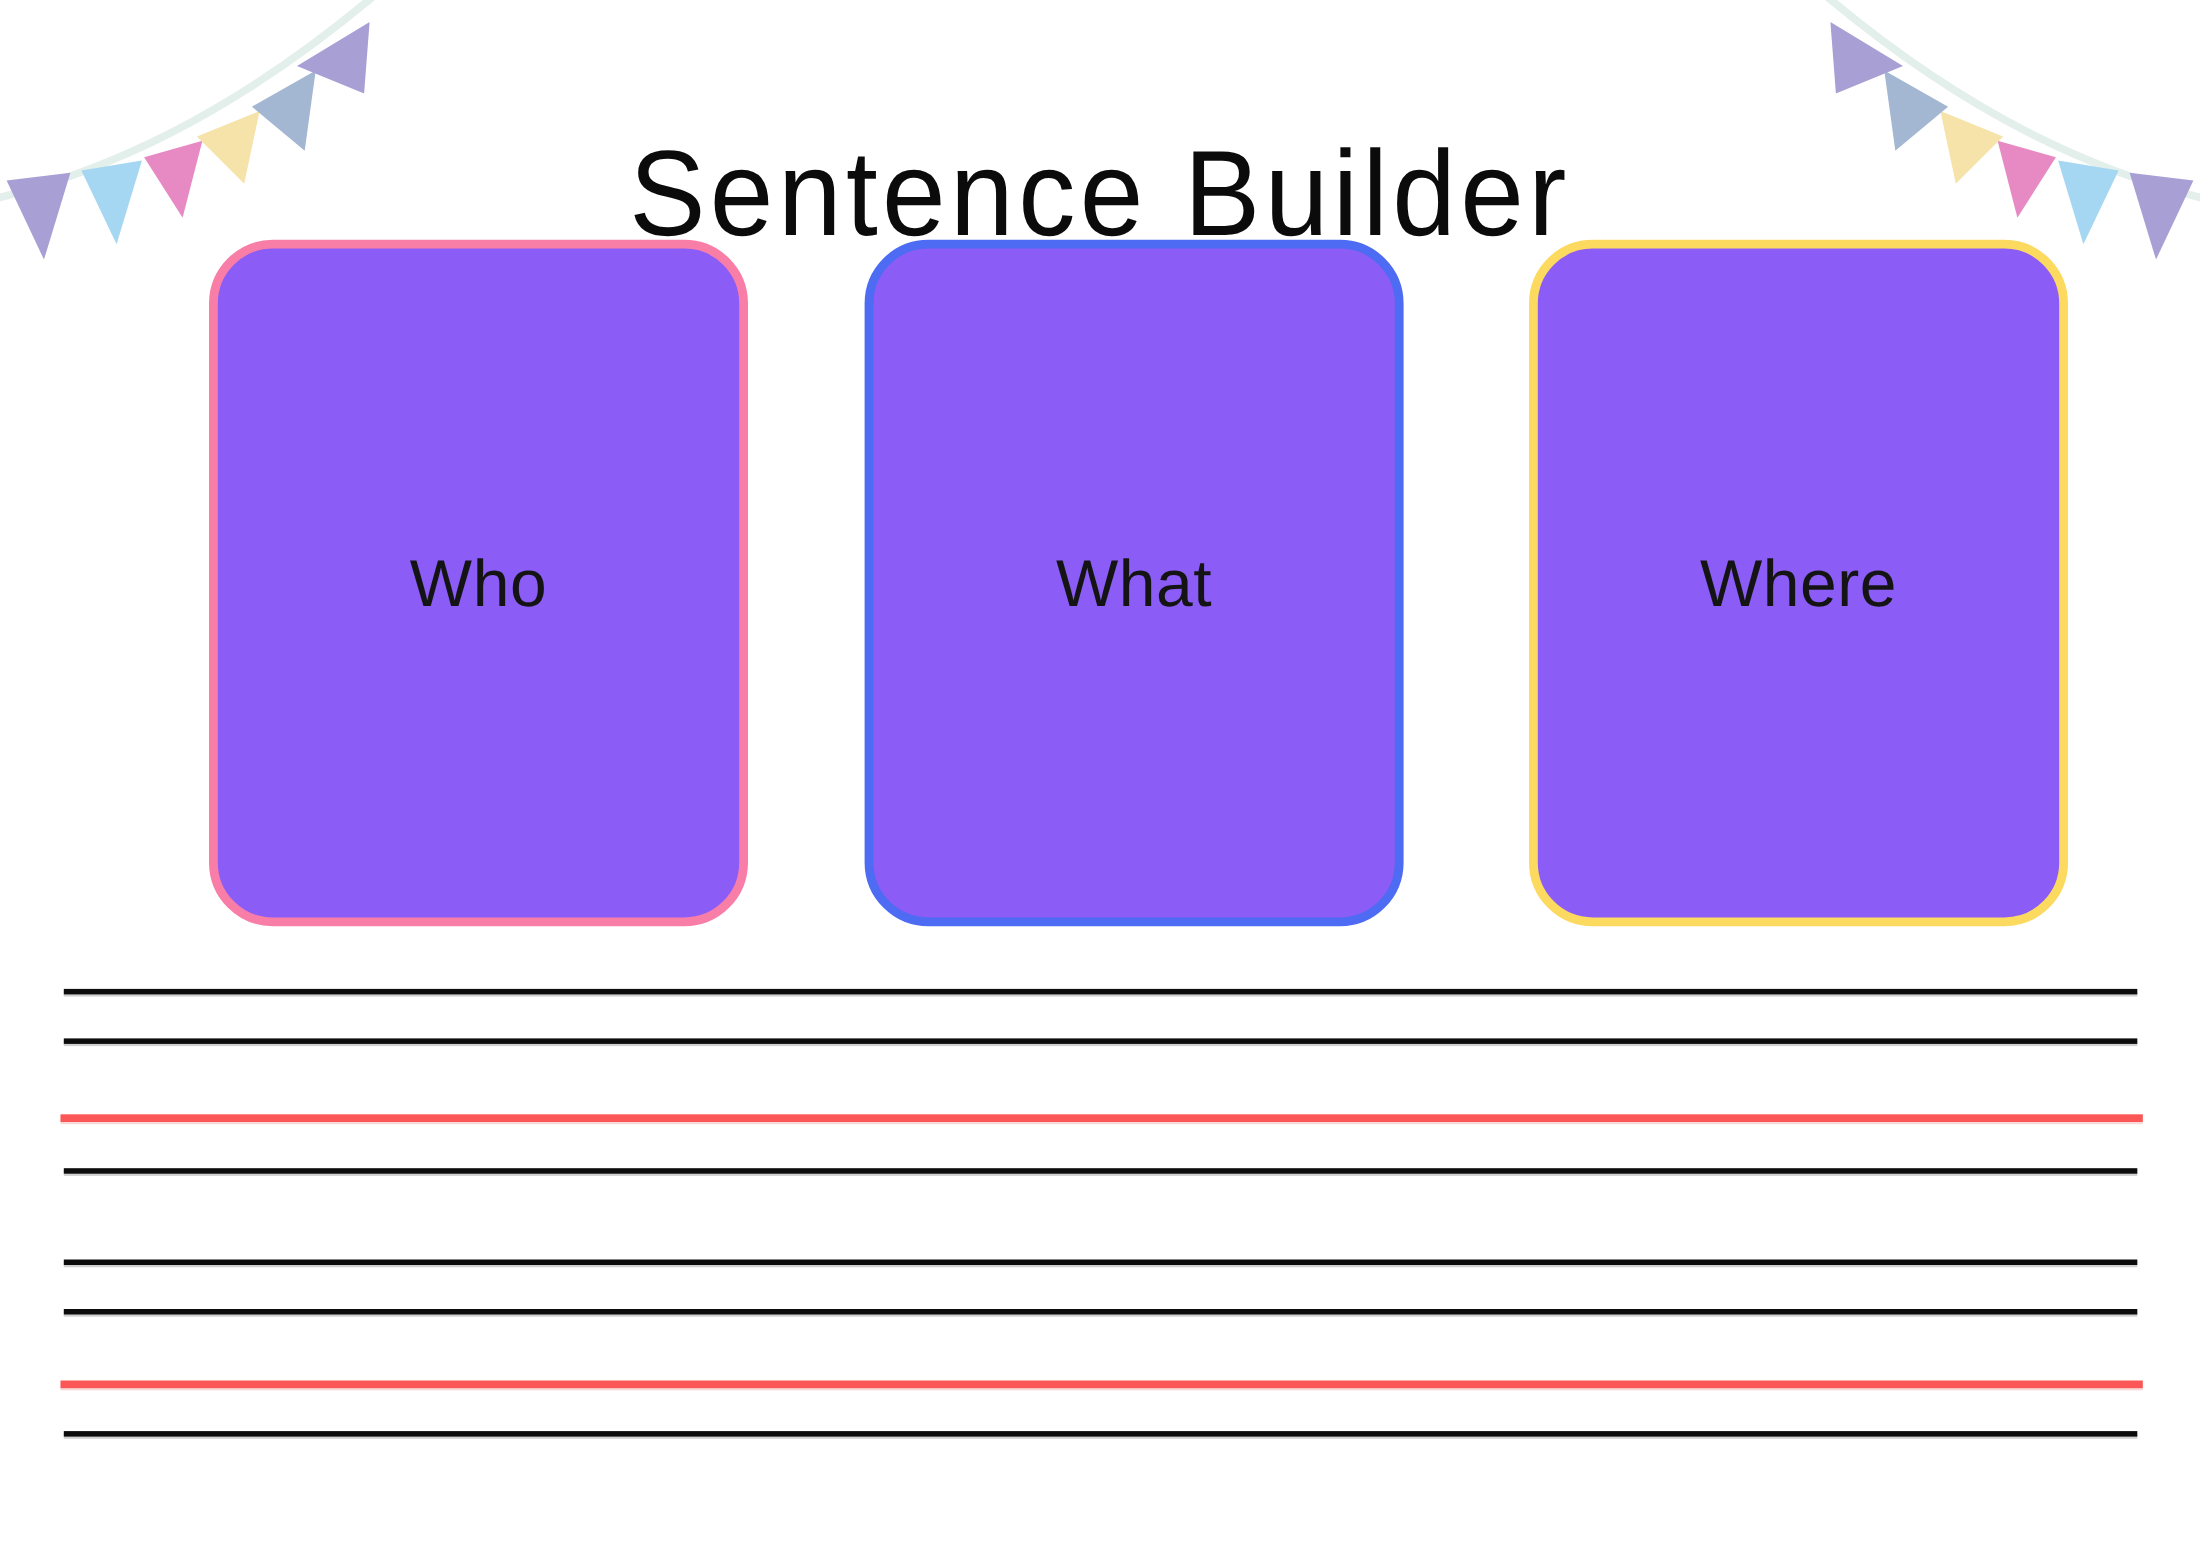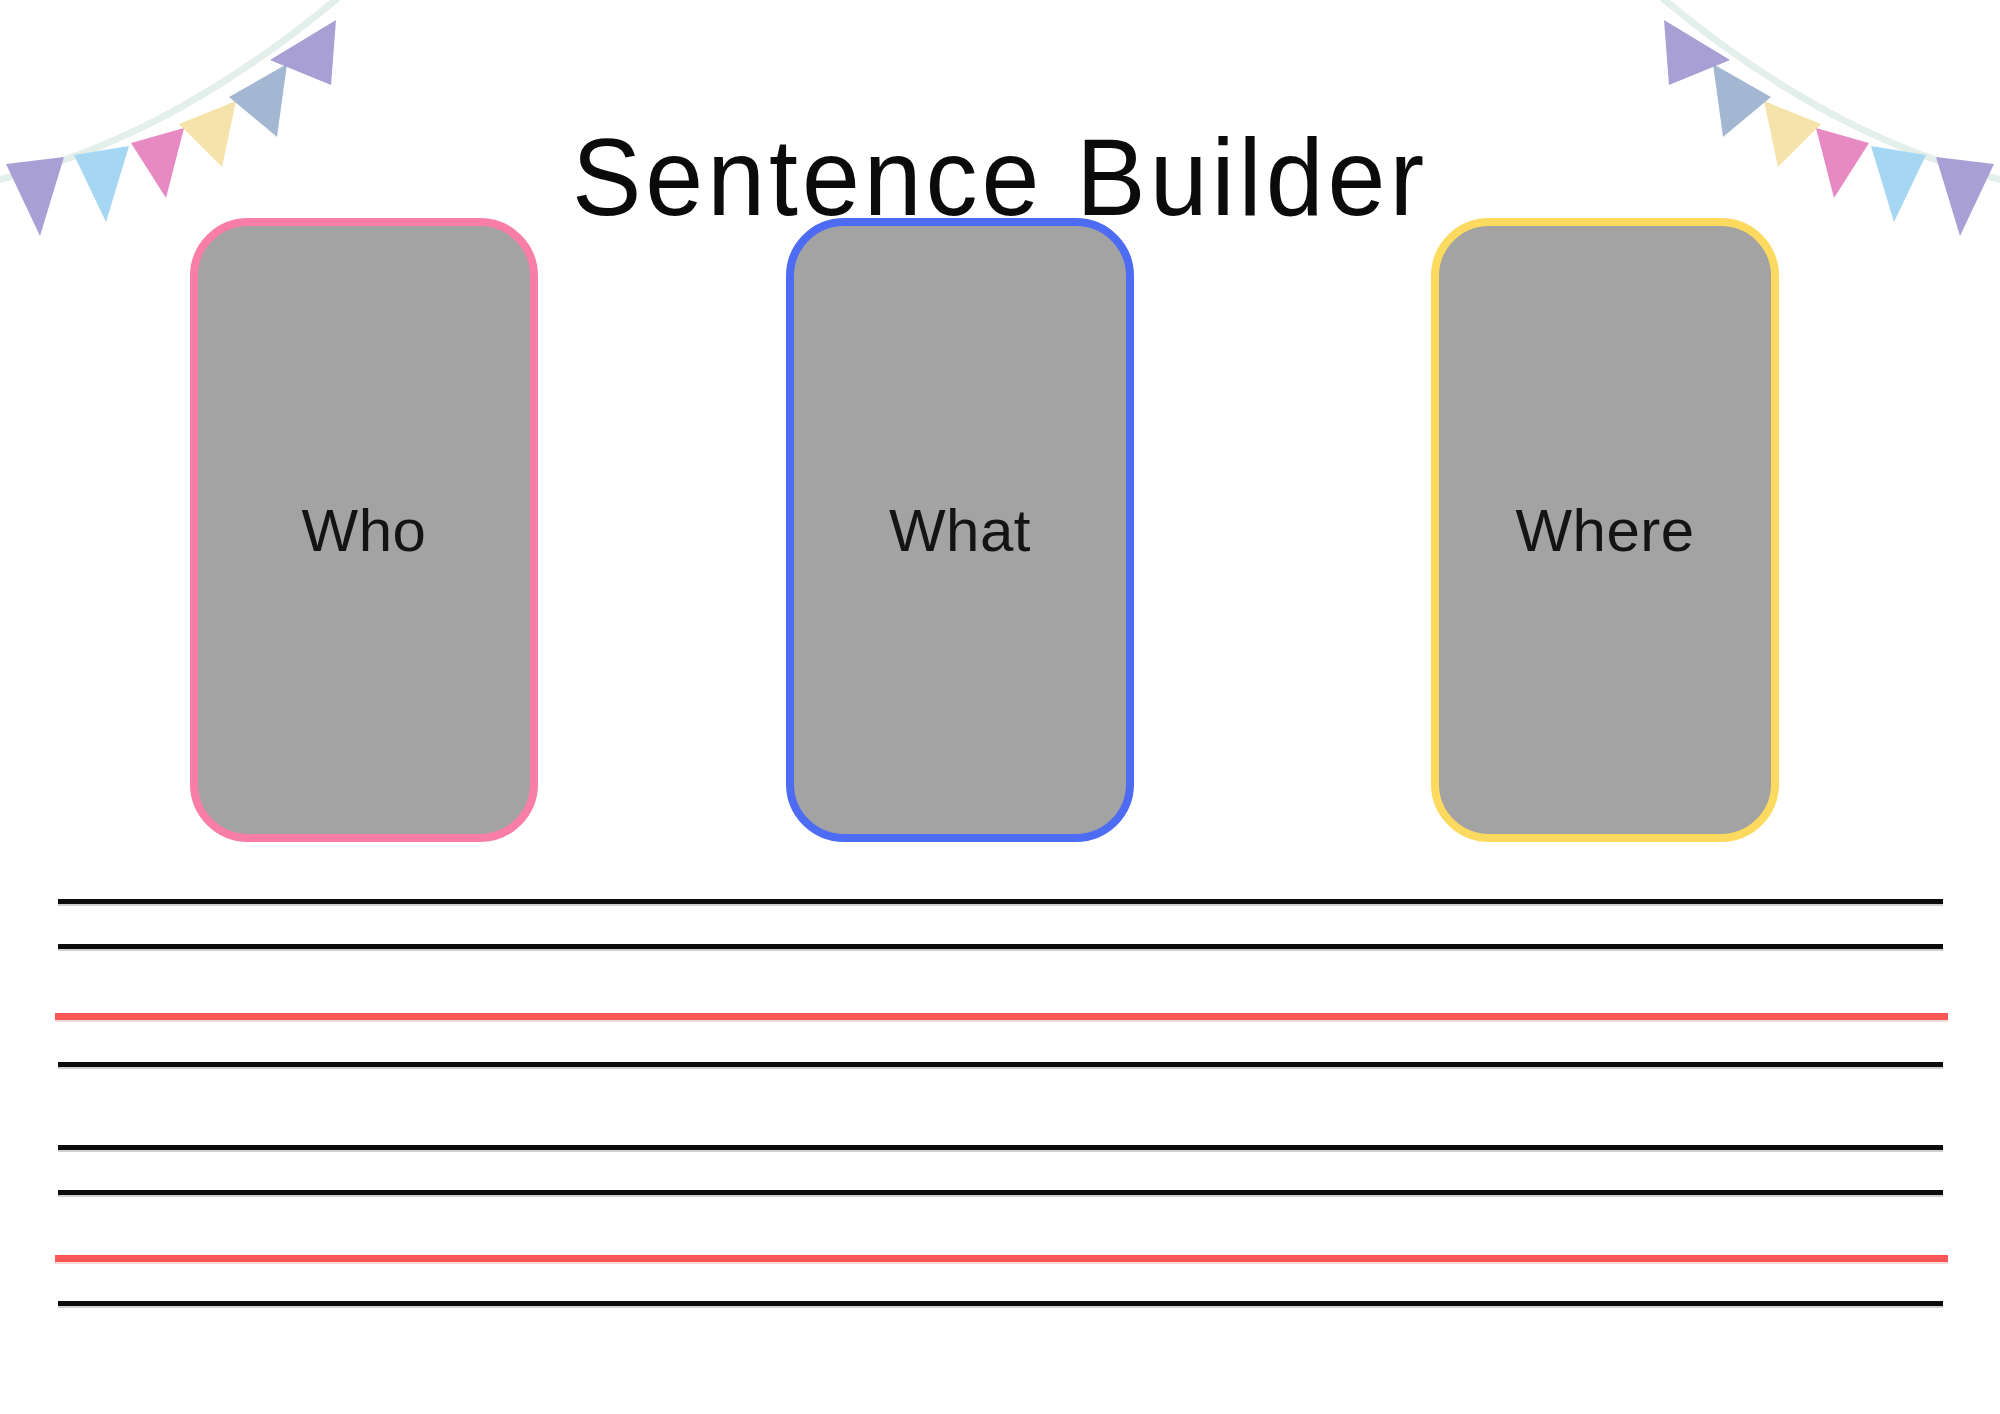--- a/index.html
+++ b/index.html
@@ -12,22 +12,22 @@
     position:absolute;top:44px;left:0;right:0;text-align:center;
     font-size:104px;font-weight:500;color:#0b0b0b;letter-spacing:4px;
     transform:scaleY(1.06);transform-origin:top center;
   }
   
   .bunting{position:absolute;top:0;width:348px;height:242px;}
   .bunting.left{left:0;}
   .bunting.right{right:0;transform:scaleX(-1);}
   
   .card{
-    position:absolute;top:218px;width:348px;height:624px;box-sizing:border-box;
-    border:8px solid #ccc;border-radius:58px;background:#a3a3a3;
+    position:absolute;top:218px;width:490px;height:624px;box-sizing:border-box;
+    border:8px solid #ccc;border-radius:58px;background:#8b5cf6;
     display:flex;align-items:center;justify-content:center;
   }
   .card.who{left:190px;}
   .card.what{left:786px;}
   .card.where{left:1390px;}
   .card-label{
     font-size:60px;color:#141414;font-weight:400;letter-spacing:0.5px;
   }
   
   .wline{
@@ -62,21 +62,21 @@
 </svg>
 
 <h1 class="title">Sentence Builder</h1>
 
 <div class="card who" style="border-color: rgb(249, 126, 167);">
   <span class="card-label">Who</span>
 </div>
 <div class="card what" style="border-color: rgb(77, 107, 243);">
   <span class="card-label">What</span>
 </div>
-<div class="card where" style="border-color: rgb(252, 217, 95); margin-left: 41px;">
+<div class="card where" style="border-color: rgb(252, 217, 95);">
   <span class="card-label">Where</span>
 </div>
 
 <div class="wline wl1" style="background: rgb(12, 12, 12);"></div>
 <div class="wline wl2" style="background: rgb(12, 12, 12);"></div>
 <div class="wline wl3 red" style="background: rgb(252, 87, 87);"></div>
 <div class="wline wl4" style="background: rgb(12, 12, 12);"></div>
 
 <div class="wline wl5" style="background: rgb(12, 12, 12);"></div>
 <div class="wline wl6" style="background: rgb(12, 12, 12);"></div>

